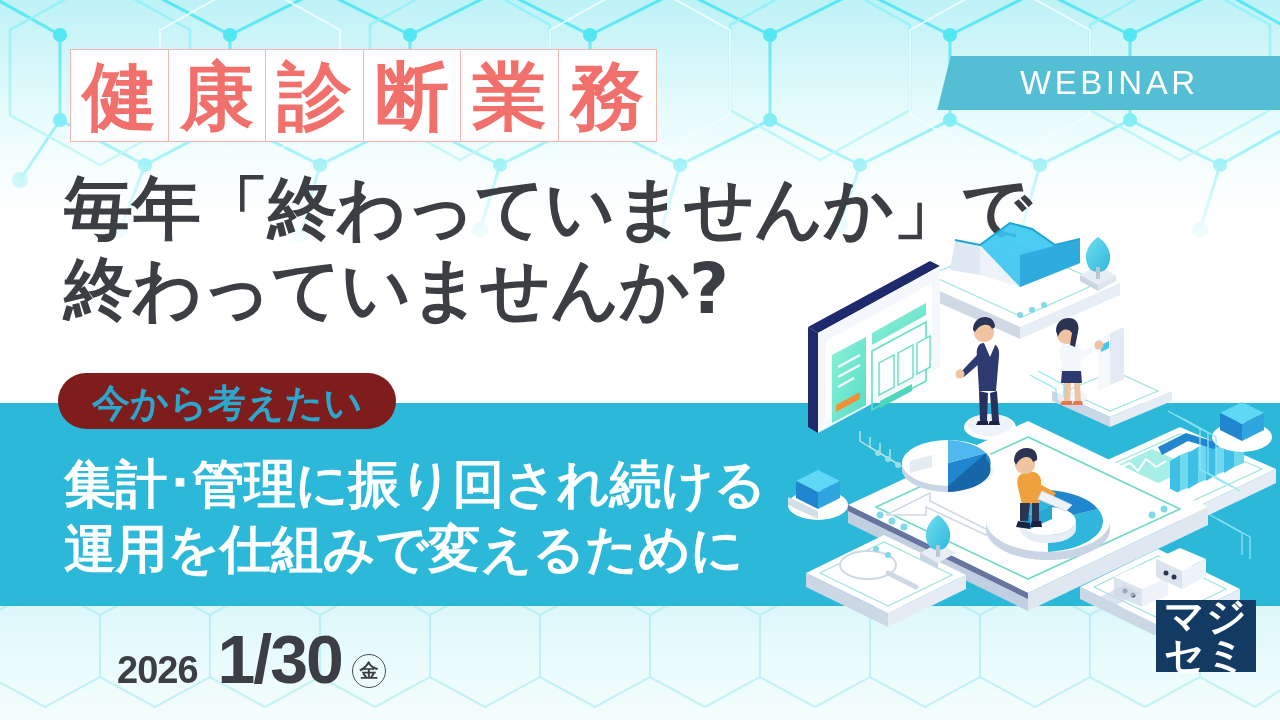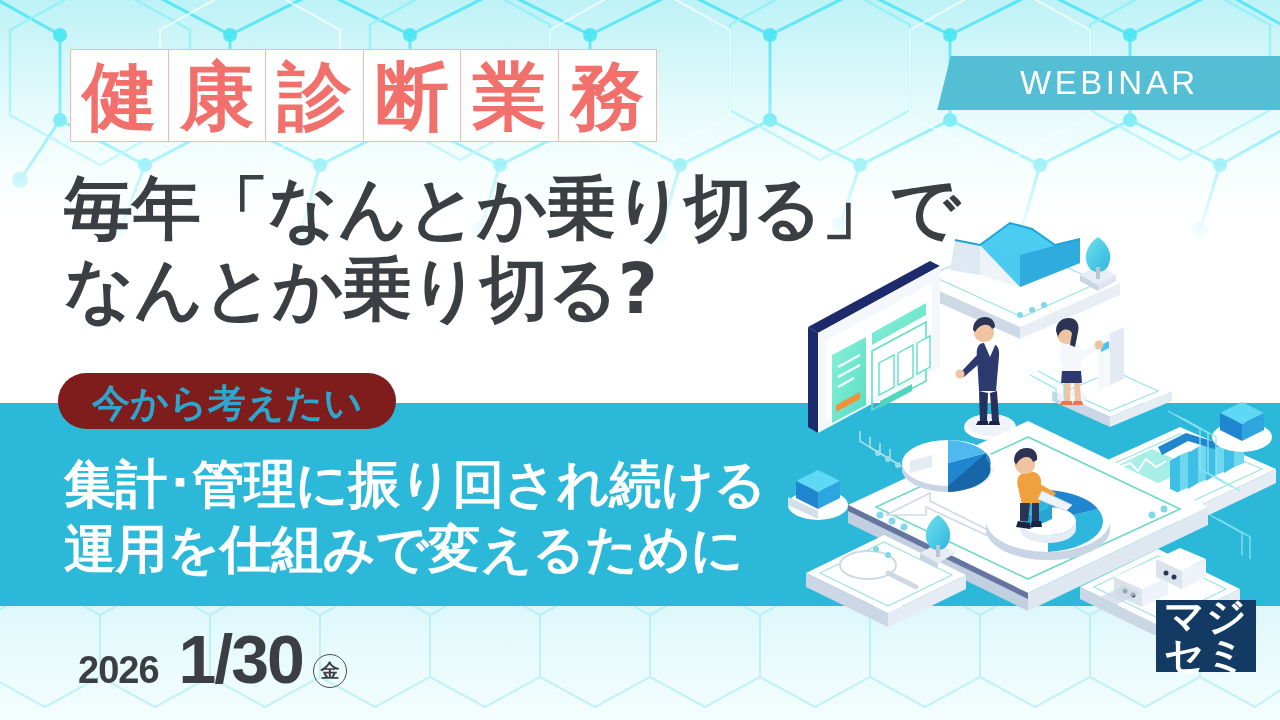--- a/index.html
+++ b/index.html
@@ -120,21 +120,21 @@
   }
   .band-text .ln { display:block; }
 
   
   .datebar {
     position:absolute; left:78px; top:620px;
     display:flex; align-items:baseline;
     color:#3b3e42;
     z-index:8;
   }
-  .d-year { font-size:38px; font-weight:bold; letter-spacing:-1px; }
+  .d-year { font-size:38px; font-weight:bold; letter-spacing:-1px;margin-left:39px; }
   .d-day  { font-size:68px; font-weight:bold; margin-left:20px; letter-spacing:-2px; }
   .d-dow  {
     display:inline-flex; align-items:center; justify-content:center;
     width:34px; height:34px; border:1.6px solid #4a4d51;
     border-radius:50%;
     font-size:19px; font-weight:bold;
     margin-left:10px;
     position:relative; top:-6px;
     font-family:"DejaVu Sans","Liberation Sans",sans-serif;
   }
@@ -272,22 +272,22 @@
     </div>
     <div class="kanji-box">
       <span>業</span>
     </div>
     <div class="kanji-box">
       <span>務</span>
     </div>
   </div>
 
   <div class="main-title">
-    <span class="ln">毎年「なんとか乗り切る」で</span>
-    <span class="ln">なんとか乗り切る?</span>
+    <span class="ln">毎年「終わっていませんか」で</span>
+    <span class="ln">終わっていませんか?</span>
   </div>
 
   <div class="teal-band"></div>
 
   <svg class="illus" viewBox="0 0 500 420">
     <defs>
       <linearGradient id="gTeal" x1="0" y1="0" x2="1" y2="1">
         <stop offset="0%" stop-color="#6fe0ef"></stop>
           <stop offset="100%" stop-color="#2fb6dd"></stop>
       </linearGradient>

